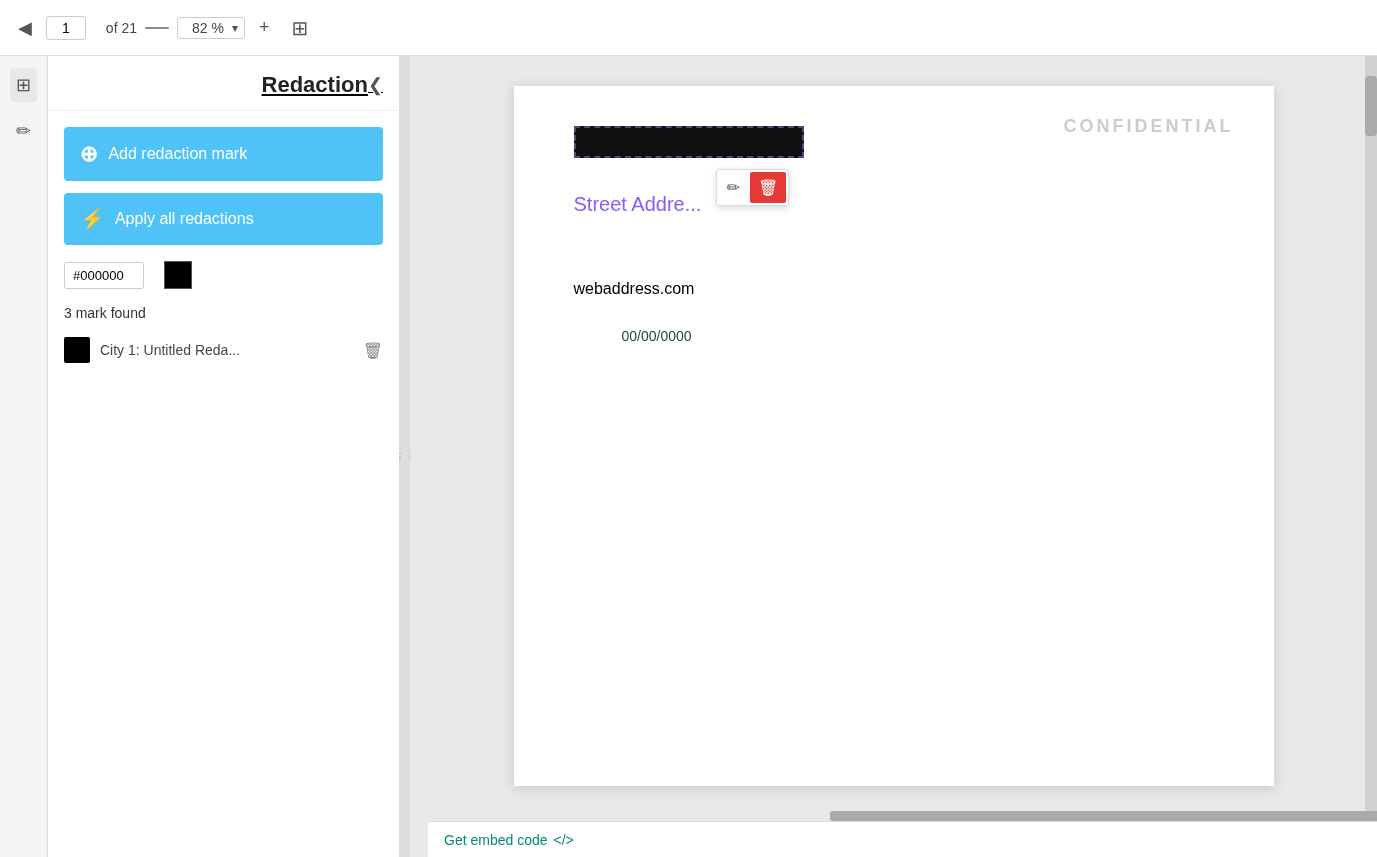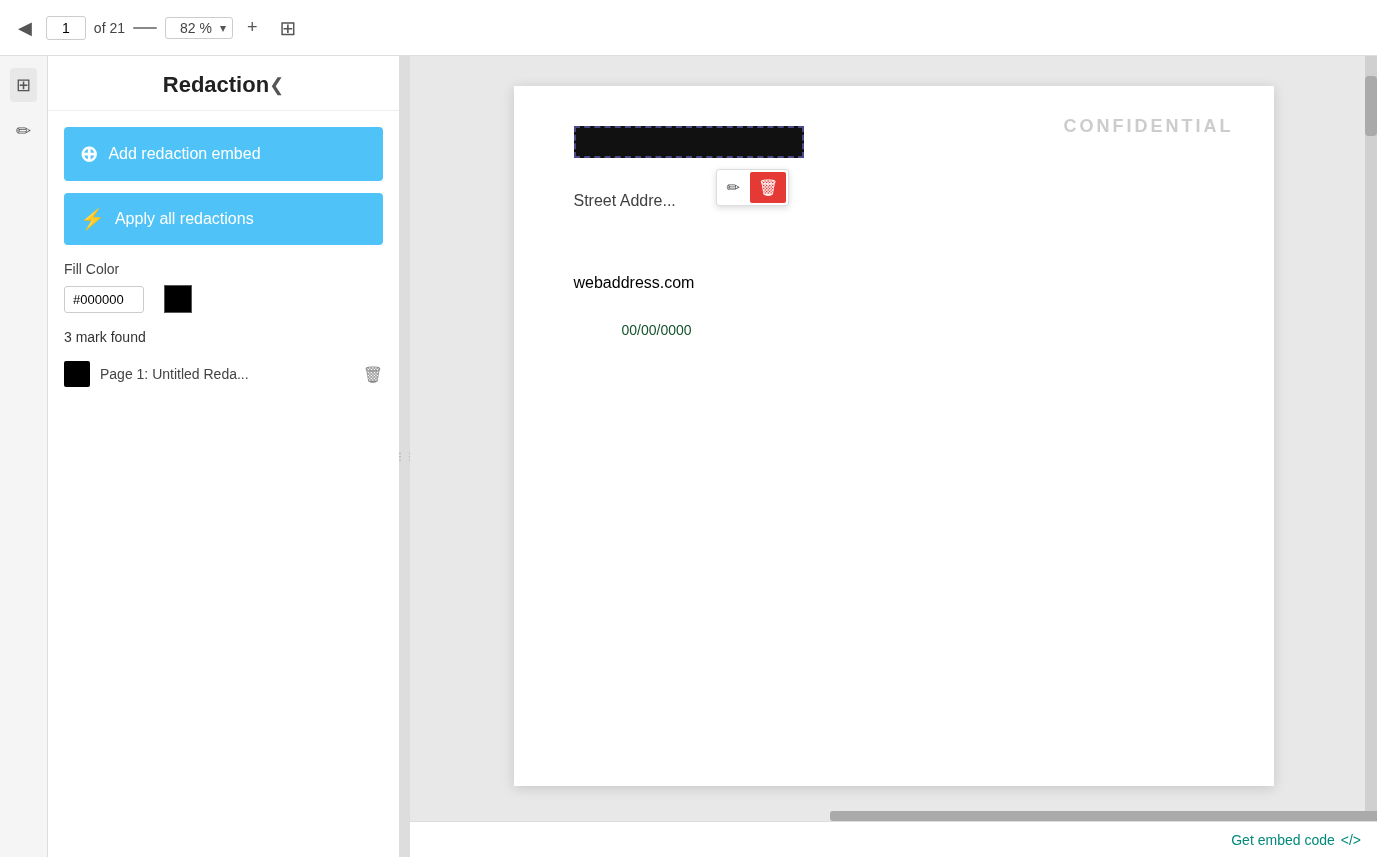--- a/index.html
+++ b/index.html
@@ -28,20 +28,21 @@
       width: 40px;
       text-align: center;
       border: 1px solid #ccc;
       border-radius: 3px;
       padding: 3px 4px;
       font-size: 14px;
     }
     .of-pages {
       font-size: 14px;
       color: #444;
+      margin-left: 12px;
     }
     .divider-line {
       width: 24px;
       height: 2px;
       background: #888;
       border-radius: 1px;
     }
     .zoom-container {
       display: flex;
       align-items: center;
@@ -105,23 +106,24 @@
       width: 352px;
       background: #fff;
       border-right: 1px solid #ddd;
       display: flex;
       flex-direction: column;
       overflow-y: auto;
     }
     .panel-header {
       display: flex;
       align-items: center;
-      justify-content: center;
+      justify-content: flex-end;
       padding: 16px 16px 12px 16px;
       border-bottom: 1px solid #eee;
+      text-decoration: underline;
     }
     .panel-title {
       font-size: 22px;
       font-weight: 600;
       color: #222;
     }
     .panel-collapse-btn {
       background: none;
       border: none;
       cursor: pointer;
@@ -315,22 +317,22 @@
     .redact-tool-btn.edit {
       background: #fff;
       color: #555;
     }
     .redact-tool-btn.delete {
       background: #e53935;
       color: #fff;
     }
 
     .pdf-address {
-      font-size: 16px;
-      color: #404040;
+      font-size: 20px;
+      color: #8b5cf6;
       line-height: 1.6;
     }
     .pdf-spacer { height: 60px; }
     .pdf-web {
       font-size: 16px;
       color: #000000;
       margin-bottom: 30px;
     }
     .pdf-version {
       font-size: 14px;
@@ -358,27 +360,27 @@
       background: #aaa;
       border-radius: 4px;
       margin-top: 20px;
     }
 
     
     .bottom-bar {
       position: absolute;
       bottom: 0;
       right: 0;
-      left: 0;
+      left: 18px;
       background: #fff;
       border-top: 1px solid #ddd;
       height: 36px;
       display: flex;
       align-items: center;
-      justify-content: flex-end;
+      justify-content: flex-start;
       padding: 0 16px;
     }
     .embed-link {
       font-size: 14px;
       color: #00897b;
       text-decoration: none;
       display: flex;
       align-items: center;
       gap: 6px;
     }
@@ -425,40 +427,39 @@
   </div>
 
   <div class="redaction-panel">
     <div class="panel-header">
       <span class="panel-title">Redaction</span>
       <button class="panel-collapse-btn">❮</button>
     </div>
     <div class="panel-content">
       <button class="btn-add-redaction">
         <span class="btn-icon">⊕</span>
-        <span>Add redaction embed</span>
+        <span>Add redaction mark</span>
       </button>
       <button class="btn-apply-redaction">
         <span class="btn-icon">⚡</span>
         <span>Apply all redactions</span>
       </button>
 
       <div class="fill-color-section">
-        <div class="fill-color-label">Fill Color</div>
         <div class="fill-color-row">
           <input class="color-hex-input" type="text" value="#000000" style="">
           <div class="color-swatch"></div>
         </div>
       </div>
 
       <div class="marks-found-section">
         <div class="marks-found-label">3 mark found</div>
         <div class="mark-item">
           <div class="mark-swatch"></div>
-          <span class="mark-name">Page 1: Untitled Reda...</span>
+          <span class="mark-name">City 1: Untitled Reda...</span>
           <button class="mark-delete-btn">🗑</button>
         </div>
       </div>
     </div>
   </div>
 
   <div class="panel-handle">⋮⋮</div>
 
   <div class="pdf-viewer">
 

